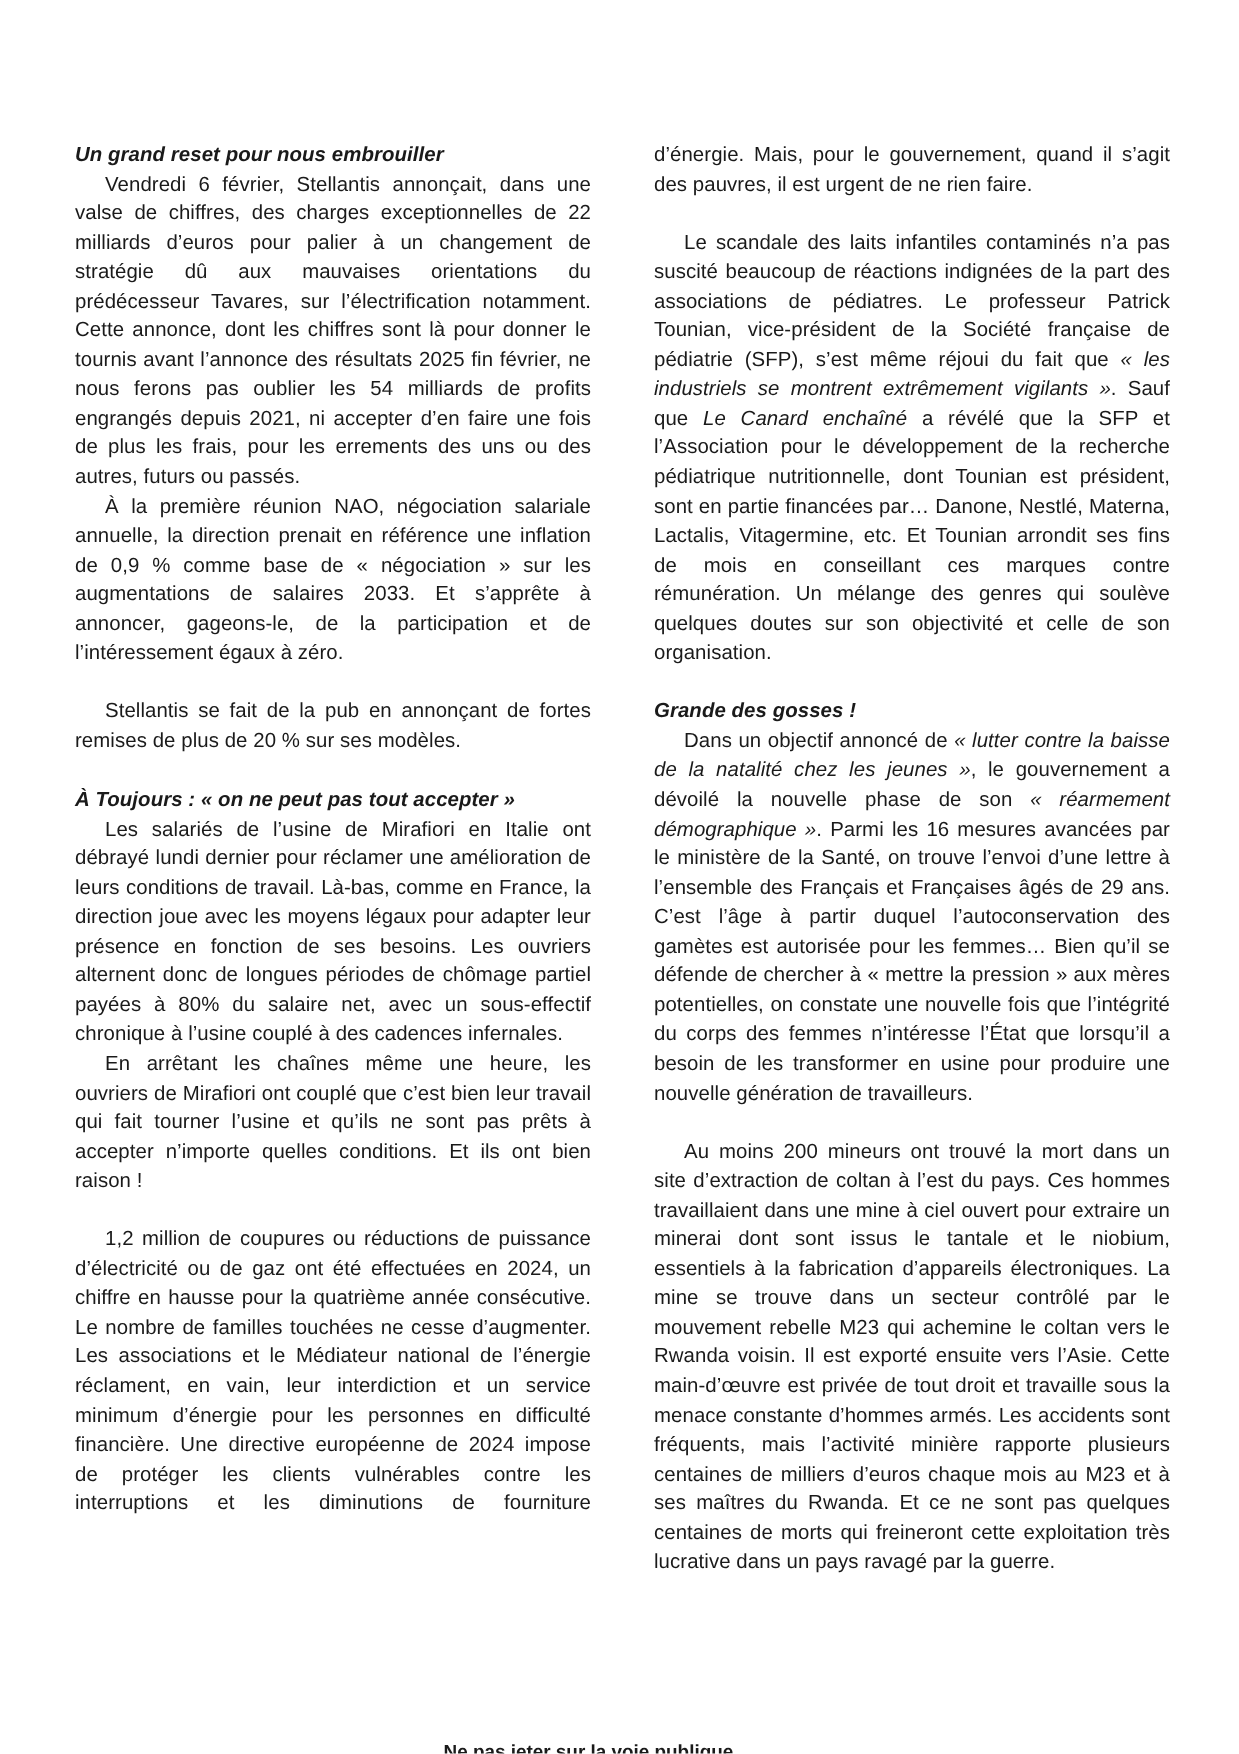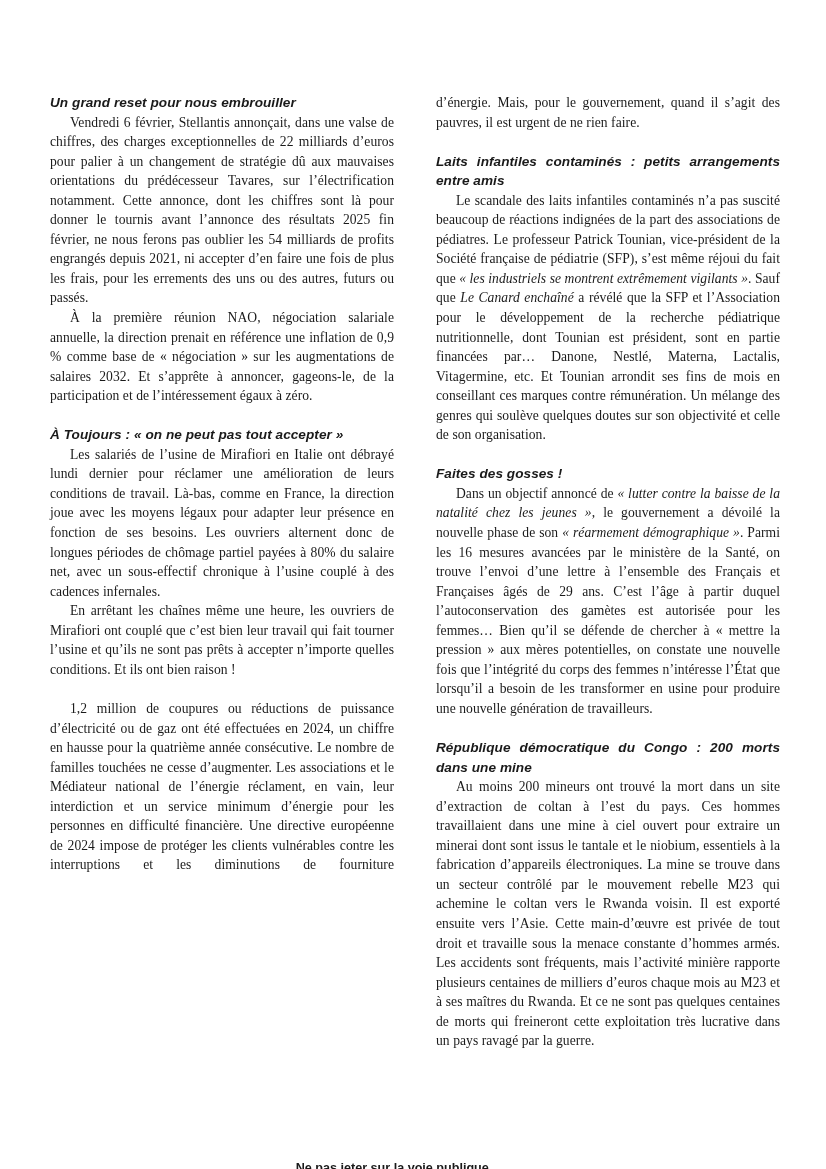--- a/index.html
+++ b/index.html
@@ -14,44 +14,45 @@
     font-size: 13.6px; line-height: 19.55px; letter-spacing: 0.05px;
   }
   .col.left { left: 50px; }
   .col.right { left: 436px; }
   .article { margin: 0 0 19.55px 0; }
   .article h2 {
     margin: 0; font-size: 13.6px; font-weight: bold; font-style: italic;
     text-align: justify; text-align-last: left;
   }
   .article p {
-    margin: 0; text-indent: 20px; text-align: justify; font-family: Liberation Serif, serif;
+    margin: 0; text-indent: 20px; text-align: justify;
   }
   .article p.cont { text-indent: 0; }
   .article p i { font-style: italic; }
   .footer {
     position: absolute; left: 0; width: 788px; top: 1116px;
     text-align: center; font-size: 12.6px; line-height: 19px; font-weight: bold;
   }
   .footer div { margin: 0; }
 </style>
 </head>
 <body>
 
 <div class="page">
 
   <div class="col left">
 
     <div class="article">
       <h2>Un grand reset pour nous embrouiller</h2>
       <p>Vendredi 6 février, Stellantis annonçait, dans une valse de chiffres, des charges exceptionnelles de 22 milliards d’euros pour palier à un changement de stratégie dû aux mauvaises orientations du prédécesseur Tavares, sur l’électrification notamment. Cette annonce, dont les chiffres sont là pour donner le tournis avant l’annonce des résultats 2025 fin février, ne nous ferons pas oublier les 54 milliards de profits engrangés depuis 2021, ni accepter d’en faire une fois de plus les frais, pour les errements des uns ou des autres, futurs ou passés.</p>
-      <p>À la première réunion NAO, négociation salariale annuelle, la direction prenait en référence une inflation de 0,9 % comme base de « négociation » sur les augmentations de salaires 2032. Et s’apprête à annoncer, gageons-le, de la participation et de l’intéressement égaux à zéro.</p>
+      <p>À la première réunion NAO, négociation salariale annuelle, la direction prenait en référence une inflation de 0,9 % comme base de « négociation » sur les augmentations de salaires 2033. Et s’apprête à annoncer, gageons-le, de la participation et de l’intéressement égaux à zéro.</p>
     </div>
 
     <div class="article">
+      <p>Stellantis se fait de la pub en annonçant de fortes remises de plus de 20 % sur ses modèles.</p>
     </div>
 
     <div class="article">
       <h2>À Toujours : « on ne peut pas tout accepter »</h2>
       <p>Les salariés de l’usine de Mirafiori en Italie ont débrayé lundi dernier pour réclamer une amélioration de leurs conditions de travail. Là-bas, comme en France, la direction joue avec les moyens légaux pour adapter leur présence en fonction de ses besoins. Les ouvriers alternent donc de longues périodes de chômage partiel payées à 80% du salaire net, avec un sous-effectif chronique à l’usine couplé à des cadences infernales.</p>
       <p>En arrêtant les chaînes même une heure, les ouvriers de Mirafiori ont couplé que c’est bien leur travail qui fait tourner l’usine et qu’ils ne sont pas prêts à accepter n’importe quelles conditions. Et ils ont bien raison !</p>
     </div>
 
     <div class="article">
       <p style="text-align-last: justify;">1,2 million de coupures ou réductions de puissance d’électricité ou de gaz ont été effectuées en 2024, un chiffre en hausse pour la quatrième année consécutive. Le nombre de familles touchées ne cesse d’augmenter. Les associations et le Médiateur national de l’énergie réclament, en vain, leur interdiction et un service minimum d’énergie pour les personnes en difficulté financière. Une directive européenne de 2024 impose de protéger les clients vulnérables contre les interruptions et les diminutions de fourniture</p>
@@ -59,31 +60,29 @@
 
   </div>
 
   <div class="col right">
 
     <div class="article">
       <p class="cont">d’énergie. Mais, pour le gouvernement, quand il s’agit des pauvres, il est urgent de ne rien faire.</p>
     </div>
 
     <div class="article">
-      <h2 style="text-align-last: left;">Laits infantiles contaminés : petits arrangements entre amis</h2>
       <p><span>Le scandale des laits infantiles contaminés n’a pas suscité beaucoup de réactions indignées de la part des associations de pédiatres. Le professeur Patrick Tounian, vice-président de la Société française de pédiatrie (SFP), s’est même réjoui du fait que </span><i>« les industriels se montrent extrêmement vigilants »</i><span>. Sauf que </span><i>Le Canard enchaîné</i><span> a révélé que la SFP et l’Association pour le développement de la recherche pédiatrique nutritionnelle, dont Tounian est président, sont en partie financées par… Danone, Nestlé, Materna, Lactalis, Vitagermine, etc. Et Tounian arrondit ses fins de mois en conseillant ces marques contre rémunération. Un mélange des genres qui soulève quelques doutes sur son objectivité et celle de son organisation.</span></p>
     </div>
 
     <div class="article">
-      <h2>Faites des gosses !</h2>
+      <h2>Grande des gosses !</h2>
       <p><span>Dans un objectif annoncé de </span><i>« lutter contre la baisse de la natalité chez les jeunes »</i><span>, le gouvernement a dévoilé la nouvelle phase de son </span><i>« réarmement démographique »</i><span>. Parmi les 16 mesures avancées par le ministère de la Santé, on trouve l’envoi d’une lettre à l’ensemble des Français et Françaises âgés de 29 ans. C’est l’âge à partir duquel l’autoconservation des gamètes est autorisée pour les femmes… Bien qu’il se défende de chercher à « mettre la pression » aux mères potentielles, on constate une nouvelle fois que l’intégrité du corps des femmes n’intéresse l’État que lorsqu’il a besoin de les transformer en usine pour produire une nouvelle génération de travailleurs.</span></p>
     </div>
 
     <div class="article">
-      <h2>République démocratique du Congo : 200 morts dans une mine</h2>
       <p>Au moins 200 mineurs ont trouvé la mort dans un site d’extraction de coltan à l’est du pays. Ces hommes travaillaient dans une mine à ciel ouvert pour extraire un minerai dont sont issus le tantale et le niobium, essentiels à la fabrication d’appareils électroniques. La mine se trouve dans un secteur contrôlé par le mouvement rebelle M23 qui achemine le coltan vers le Rwanda voisin. Il est exporté ensuite vers l’Asie. Cette main-d’œuvre est privée de tout droit et travaille sous la menace constante d’hommes armés. Les accidents sont fréquents, mais l’activité minière rapporte plusieurs centaines de milliers d’euros chaque mois au M23 et à ses maîtres du Rwanda. Et ce ne sont pas quelques centaines de morts qui freineront cette exploitation très lucrative dans un pays ravagé par la guerre.</p>
     </div>
 
   </div>
 
   <div class="footer">
     <div>Ne pas jeter sur la voie publique.</div>
     <div>Imp. Spé. NPA-Révolutionnaires</div>
   </div>
 

